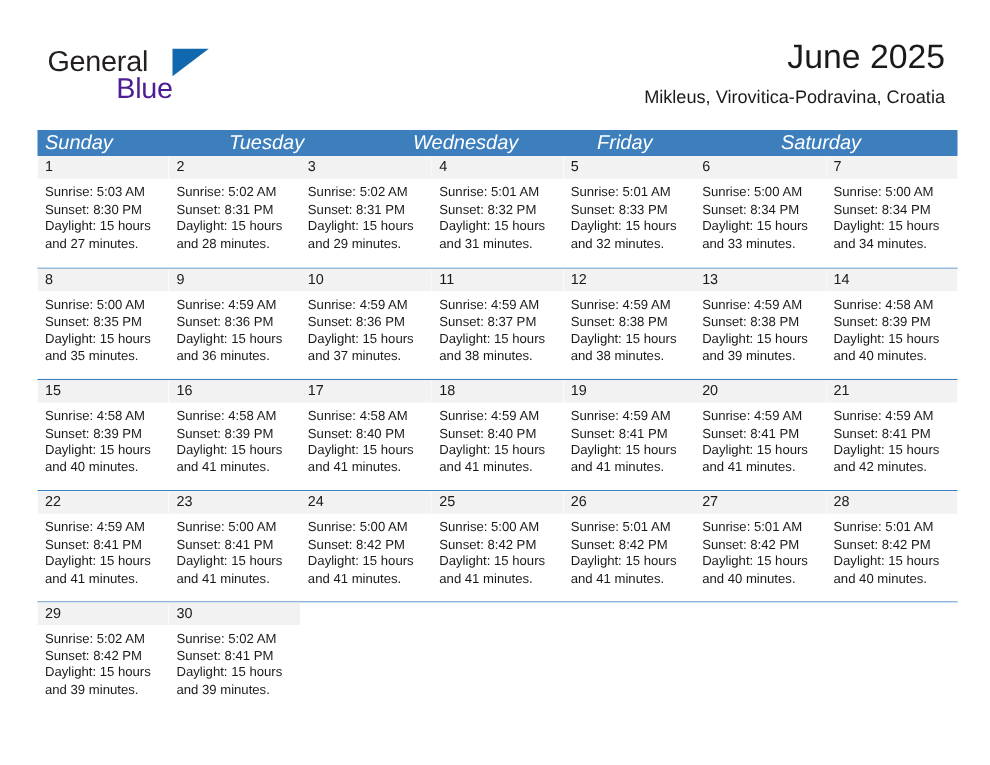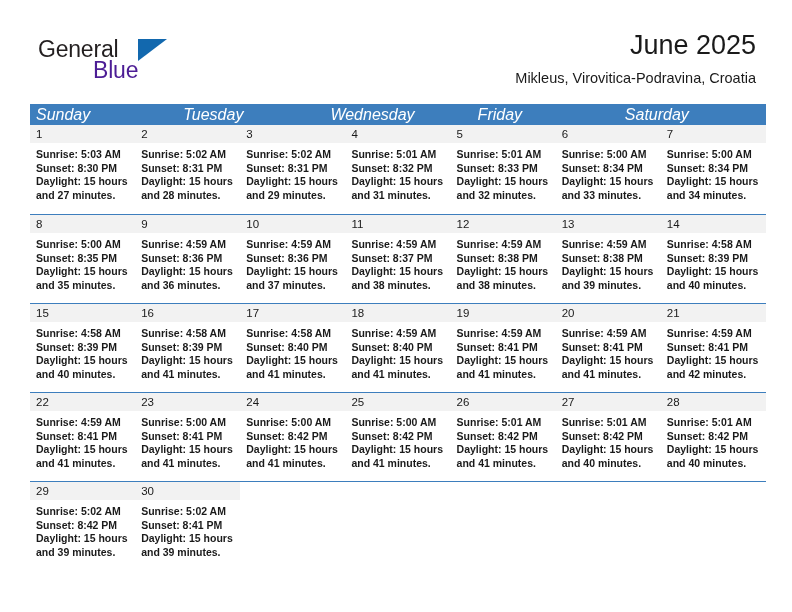--- a/index.html
+++ b/index.html
@@ -141,21 +141,20 @@
   }
   .daynum {
     font-size: 11.5px;
     line-height: 18px;
     color: #1a1a1a;
     padding-left: 6px;
     display: block;
   }
   .day-body {
     padding: 5px 6px 0 6px;
-    font-weight: bold;
   }
   .day-line {
     font-size: 10.5px;
     line-height: 13.6px;
     color: #1a1a1a;
     white-space: nowrap;
   }
 </style>
 </head>
 <body>

